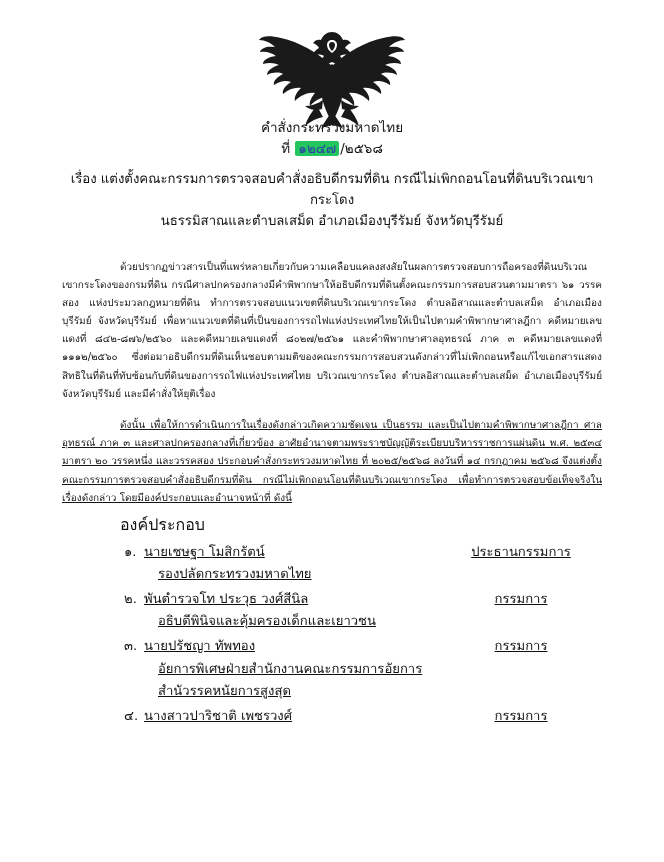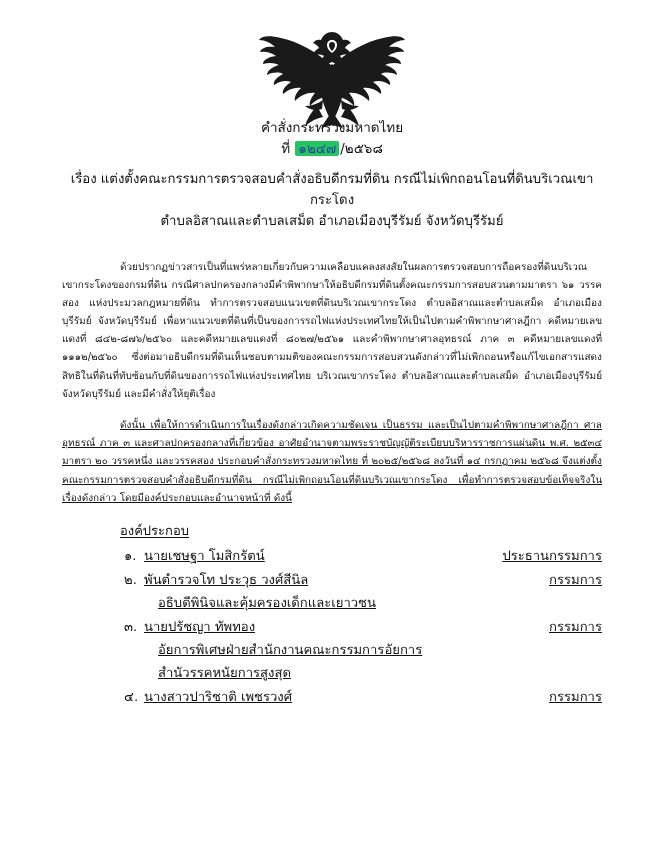--- a/index.html
+++ b/index.html
@@ -80,24 +80,23 @@
     color: #151515;
   }
   .para {
     margin: 0 0 0 0;
     text-indent: 58px;
   }
   .para + .para { margin-top: 13px; text-decoration: underline; }
 
   
   .section-title {
-    margin-top: 13px;
+    margin-top: 5px;
     margin-left: 58px;
-    font-size: 13px;
-    text-decoration: underline;
+    font-size: 16px;
     text-underline-offset: 2px;
   }
   .members {
     margin-top: 4px;
     font-size: 13.1px;
     line-height: 1.72;
   }
   .member-row {
     display: flex;
     align-items: flex-start;
@@ -114,21 +113,21 @@
     display: inline-block;
     width: 20px;
     margin-left: -20px;
   }
   .member-sub {
     display: block;
     padding-left: 14px;
   }
   .member-role {
     flex: 1 1 auto;
-    text-align: right;
+    text-align: center;
     padding-left: 6px;
     white-space: nowrap;
   }
 </style>
 </head>
 <body>
 
 <div class="page">
 
   <div class="emblem-wrap">
@@ -162,36 +161,37 @@
   </div>
 
   <div class="doc-head">
     <span class="line">คำสั่งกระทรวงมหาดไทย</span>
     <span class="order-no">
       <span>ที่</span>
       <span class="redacted">๑๒๔๗</span><span>/๒๕๖๘</span>
     </span>
     <span class="subject">
       <span class="line">เรื่อง แต่งตั้งคณะกรรมการตรวจสอบคำสั่งอธิบดีกรมที่ดิน กรณีไม่เพิกถอนโอนที่ดินบริเวณเขากระโดง</span>
-      <span class="line">ตำบลอิสาณและตำบลเสม็ด อำเภอเมืองบุรีรัมย์ จังหวัดบุรีรัมย์</span>
+      <span class="line">นธรรมิสาณและตำบลเสม็ด อำเภอเมืองบุรีรัมย์ จังหวัดบุรีรัมย์</span>
     </span>
   </div>
 
   <div class="body-text">
     <p class="para">ด้วยปรากฏข่าวสารเป็นที่แพร่หลายเกี่ยวกับความเคลือบแคลงสงสัยในผลการตรวจสอบการถือครองที่ดินบริเวณเขากระโดงของกรมที่ดิน กรณีศาลปกครองกลางมีคำพิพากษาให้อธิบดีกรมที่ดินตั้งคณะกรรมการสอบสวนตามมาตรา ๖๑ วรรคสอง แห่งประมวลกฎหมายที่ดิน ทำการตรวจสอบแนวเขตที่ดินบริเวณเขากระโดง ตำบลอิสาณและตำบลเสม็ด อำเภอเมืองบุรีรัมย์ จังหวัดบุรีรัมย์ เพื่อหาแนวเขตที่ดินที่เป็นของการรถไฟแห่งประเทศไทยให้เป็นไปตามคำพิพากษาศาลฎีกา คดีหมายเลขแดงที่ ๘๔๒-๘๗๖/๒๕๖๐ และคดีหมายเลขแดงที่ ๘๐๒๗/๒๕๖๑ และคำพิพากษาศาลอุทธรณ์ ภาค ๓ คดีหมายเลขแดงที่ ๑๑๑๒/๒๕๖๐ ซึ่งต่อมาอธิบดีกรมที่ดินเห็นชอบตามมติของคณะกรรมการสอบสวนดังกล่าวที่ไม่เพิกถอนหรือแก้ไขเอกสารแสดงสิทธิในที่ดินที่ทับซ้อนกับที่ดินของการรถไฟแห่งประเทศไทย บริเวณเขากระโดง ตำบลอิสาณและตำบลเสม็ด อำเภอเมืองบุรีรัมย์ จังหวัดบุรีรัมย์ และมีคำสั่งให้ยุติเรื่อง</p>
     <p class="para">ดังนั้น เพื่อให้การดำเนินการในเรื่องดังกล่าวเกิดความชัดเจน เป็นธรรม และเป็นไปตามคำพิพากษาศาลฎีกา ศาลอุทธรณ์ ภาค ๓ และศาลปกครองกลางที่เกี่ยวข้อง อาศัยอำนาจตามพระราชบัญญัติระเบียบบริหารราชการแผ่นดิน พ.ศ. ๒๕๓๔ มาตรา ๒๐ วรรคหนึ่ง และวรรคสอง ประกอบคำสั่งกระทรวงมหาดไทย ที่ ๒๐๒๕/๒๕๖๘ ลงวันที่ ๑๔ กรกฎาคม ๒๕๖๘ จึงแต่งตั้งคณะกรรมการตรวจสอบคำสั่งอธิบดีกรมที่ดิน กรณีไม่เพิกถอนโอนที่ดินบริเวณเขากระโดง เพื่อทำการตรวจสอบข้อเท็จจริงในเรื่องดังกล่าว โดยมีองค์ประกอบและอำนาจหน้าที่ ดังนี้</p>
   </div>
 
   <div class="section-title">องค์ประกอบ</div>
 
   <div class="members">
 
     <div class="member-row">
       <div class="member-left">
         <span class="member-num">๑.</span><span>นายเชษฐา โมสิกรัตน์</span>
+        <span class="member-sub">รองปลัดกระทรวงมหาดไทย</span>
       </div>
       <div class="member-role">ประธานกรรมการ</div>
     </div>
 
     <div class="member-row">
       <div class="member-left">
         <span class="member-num">๒.</span><span>พันตำรวจโท ประวุธ วงศ์สีนิล</span>
         <span class="member-sub">อธิบดีพินิจและคุ้มครองเด็กและเยาวชน</span>
       </div>
       <div class="member-role">กรรมการ</div>

